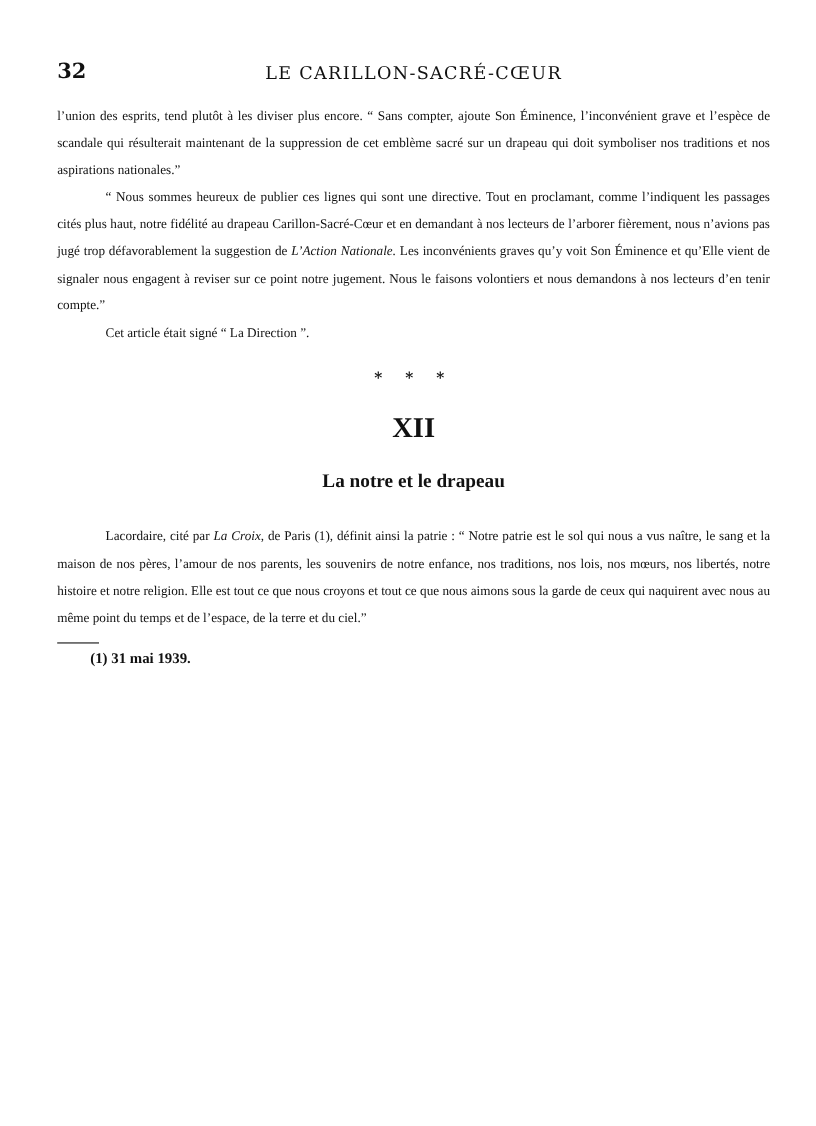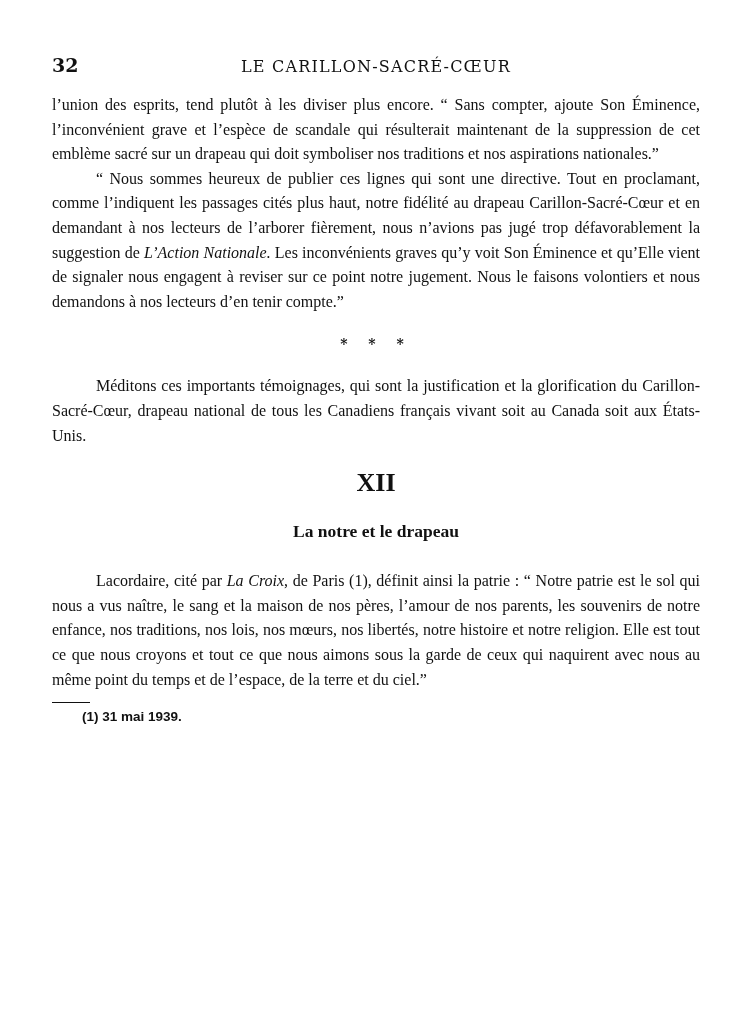--- a/index.html
+++ b/index.html
@@ -4,52 +4,52 @@
 <style>
   html, body { margin: 0; padding: 0; background: #ffffff; }
   body { width: 742px; height: 1024px; position: relative; overflow: hidden;
          font-family: "DejaVu Serif", "Liberation Serif", serif; color: #111; }
   .page { position: absolute; left: 52px; top: 0; width: 648px; }
   .header { position: absolute; top: 54px; left: 0; width: 648px; height: 24px; }
   .page-num { position: absolute; left: 0; top: 0; font-size: 19px; font-weight: bold; }
   .running-title { position: absolute; left: 0; width: 648px; top: 3px; text-align: center;
                    font-size: 16px; letter-spacing: 1.2px; }
   .body { position: absolute; top: 93px; left: 0; width: 648px; }
-  p { margin: 0; font-size: 16px; line-height: 24.6px; text-align: justify;
+  p { margin: 0; font-size: 12px; line-height: 24.6px; text-align: justify;
       font-family: "Liberation Serif", serif; }
   p.indent { text-indent: 44px; }
   .stars { text-align: center; font-size: 14px; margin: 22px 0 22px 0; letter-spacing: 8px;
            font-weight: bold; }
   .chapter-num { text-align: center; font-weight: bold; font-size: 26px; margin: 20px 0 0 0;
                  font-family: "Liberation Serif", serif; }
   .chapter-title { text-align: center; font-weight: bold; font-size: 17.5px; margin: 23px 0 27px 0;
                    font-family: "Liberation Serif", serif; }
   .footnote-rule { width: 38px; border-top: 1.5px solid #111; margin: 10px 0 6px 0; }
   .footnote { font-size: 13.5px; padding-left: 30px; font-weight: bold;
-              font-family: Liberation Sans, sans-serif; }
+              font-family: Liberation Serif, serif; }
   em { font-style: italic; }
 </style>
 </head>
 <body>
 
 <div class="page">
   <div class="header">
     <span class="page-num">32</span>
     <div class="running-title">LE CARILLON-SACRÉ-CŒUR</div>
   </div>
 
   <div class="body">
     <p>l’union des esprits, tend plutôt à les diviser plus encore. “ Sans compter, ajoute Son Éminence, l’inconvénient grave et l’espèce de scandale qui résulterait maintenant de la suppression de cet emblème sacré sur un drapeau qui doit symboliser nos traditions et nos aspirations nationales.”</p>
 
     <p class="indent"><span>“ Nous sommes heureux de publier ces lignes qui sont une directive. Tout en proclamant, comme l’indiquent les passages cités plus haut, notre fidélité au drapeau Carillon-Sacré-Cœur et en demandant à nos lecteurs de l’arborer fièrement, nous n’avions pas jugé trop défavorablement la suggestion de </span><em>L’Action Nationale.</em><span> Les inconvénients graves qu’y voit Son Éminence et qu’Elle vient de signaler nous engagent à reviser sur ce point notre jugement. Nous le faisons volontiers et nous demandons à nos lecteurs d’en tenir compte.”</span></p>
 
+    <p class="indent">Cet article était signé “ La Direction ”.</p>
 
     <div class="stars">* * *</div>
 
-    <p class="indent">Méditons ces importants témoignages, qui sont la justification et la glorification du Carillon-Sacré-Cœur, drapeau national de tous les Canadiens français vivant soit au Canada soit aux États-Unis.</p>
 
     <div class="chapter-num">XII</div>
     <div class="chapter-title">La notre et le drapeau</div>
 
     <p class="indent"><span>Lacordaire, cité par </span><em>La Croix</em><span>, de Paris (1), définit ainsi la patrie : “ Notre patrie est le sol qui nous a vus naître, le sang et la maison de nos pères, l’amour de nos parents, les souvenirs de notre enfance, nos traditions, nos lois, nos mœurs, nos libertés, notre histoire et notre religion. Elle est tout ce que nous croyons et tout ce que nous aimons sous la garde de ceux qui naquirent avec nous au même point du temps et de l’espace, de la terre et du ciel.”</span></p>
 
 
     <div class="footnote-rule"></div>
     <div class="footnote">(1) 31 mai 1939.</div>
   </div>

